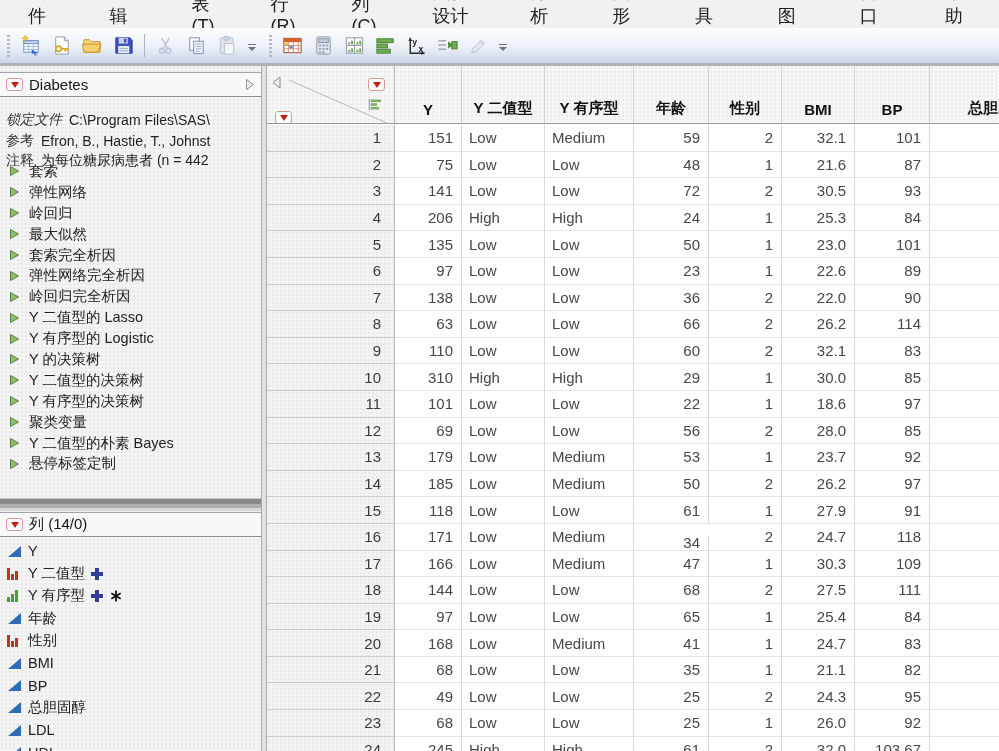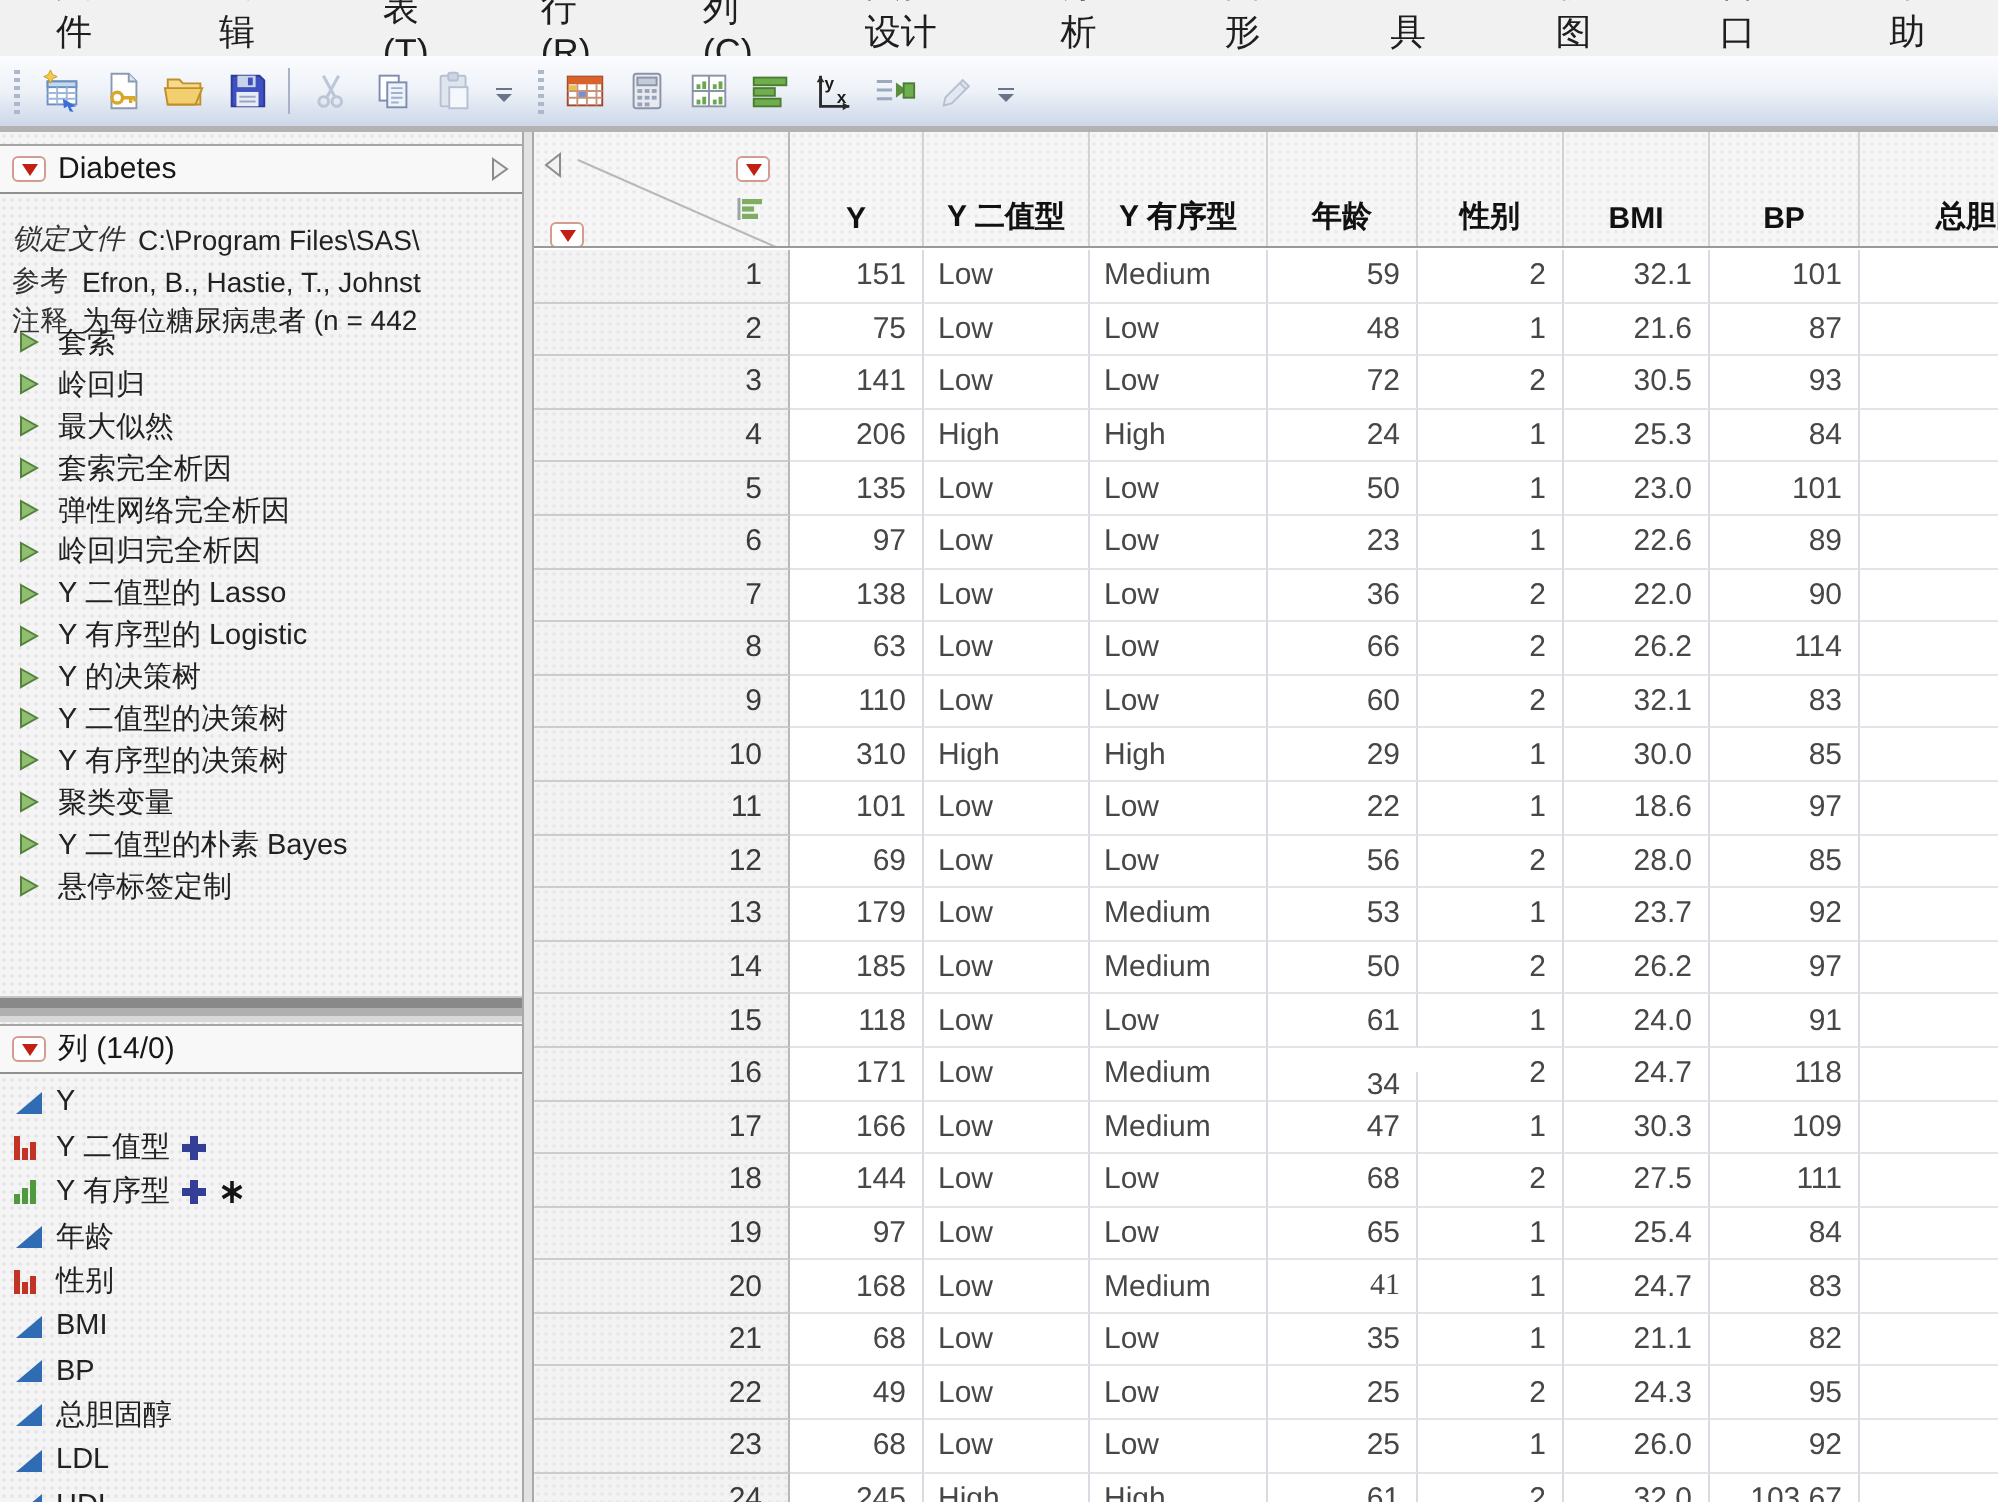--- a/index.html
+++ b/index.html
@@ -260,20 +260,28 @@
             </svg>
           </span>
           <span class="script-label">套索</span>
         </div>
         <div class="script-row">
           <span class="play">
             <svg width="11" height="12">
               <polygon points="1.5,1.5 9.5,6 1.5,10.5" fill="#8fbe6f" stroke="#55813e" stroke-width="1"></polygon>
             </svg>
           </span>
+          <span class="script-label">弹性网络</span>
+        </div>
+        <div class="script-row">
+          <span class="play">
+            <svg width="11" height="12">
+              <polygon points="1.5,1.5 9.5,6 1.5,10.5" fill="#8fbe6f" stroke="#55813e" stroke-width="1"></polygon>
+            </svg>
+          </span>
           <span class="script-label">岭回归</span>
         </div>
         <div class="script-row">
           <span class="play">
             <svg width="11" height="12">
               <polygon points="1.5,1.5 9.5,6 1.5,10.5" fill="#8fbe6f" stroke="#55813e" stroke-width="1"></polygon>
             </svg>
           </span>
           <span class="script-label">最大似然</span>
         </div>
@@ -624,21 +632,21 @@
           <div class="cell num" style="width: 75px;">97</div>
           <div class="cell num" style="width: 137px;"></div>
         </div>
         <div class="row">
           <div class="cell rowhdr" style="width: 128px;">15</div>
           <div class="cell num" style="width: 67px;">118</div>
           <div class="cell txt" style="width: 83px;">Low</div>
           <div class="cell txt" style="width: 89px;">Low</div>
           <div class="cell num" style="width: 75px;">61</div>
           <div class="cell num" style="width: 73px;">1</div>
-          <div class="cell num" style="width: 73px;">24.0</div>
+          <div class="cell num" style="width: 73px;">27.9</div>
           <div class="cell num" style="width: 75px;">91</div>
           <div class="cell num" style="width: 137px;"></div>
         </div>
         <div class="row">
           <div class="cell rowhdr" style="width: 128px;">16</div>
           <div class="cell num" style="width: 67px;">171</div>
           <div class="cell txt" style="width: 83px;">Low</div>
           <div class="cell txt" style="width: 89px;">Medium</div>
           <div class="cell num" style="width: 75px; margin-top: 12px;">34</div>
           <div class="cell num" style="width: 73px;">2</div>
@@ -677,21 +685,21 @@
           <div class="cell num" style="width: 73px;">1</div>
           <div class="cell num" style="width: 73px;">25.4</div>
           <div class="cell num" style="width: 75px;">84</div>
           <div class="cell num" style="width: 137px;"></div>
         </div>
         <div class="row">
           <div class="cell rowhdr" style="width: 128px;">20</div>
           <div class="cell num" style="width: 67px;">168</div>
           <div class="cell txt" style="width: 83px;">Low</div>
           <div class="cell txt" style="width: 89px;">Medium</div>
-          <div class="cell num" style="width: 75px; font-family: Liberation Serif, serif;">41</div>
+          <div class="cell num" style="width: 75px;">41</div>
           <div class="cell num" style="width: 73px;">1</div>
           <div class="cell num" style="width: 73px;">24.7</div>
           <div class="cell num" style="width: 75px;">83</div>
           <div class="cell num" style="width: 137px;"></div>
         </div>
         <div class="row">
           <div class="cell rowhdr" style="width: 128px;">21</div>
           <div class="cell num" style="width: 67px;">68</div>
           <div class="cell txt" style="width: 83px;">Low</div>
           <div class="cell txt" style="width: 89px;">Low</div>

